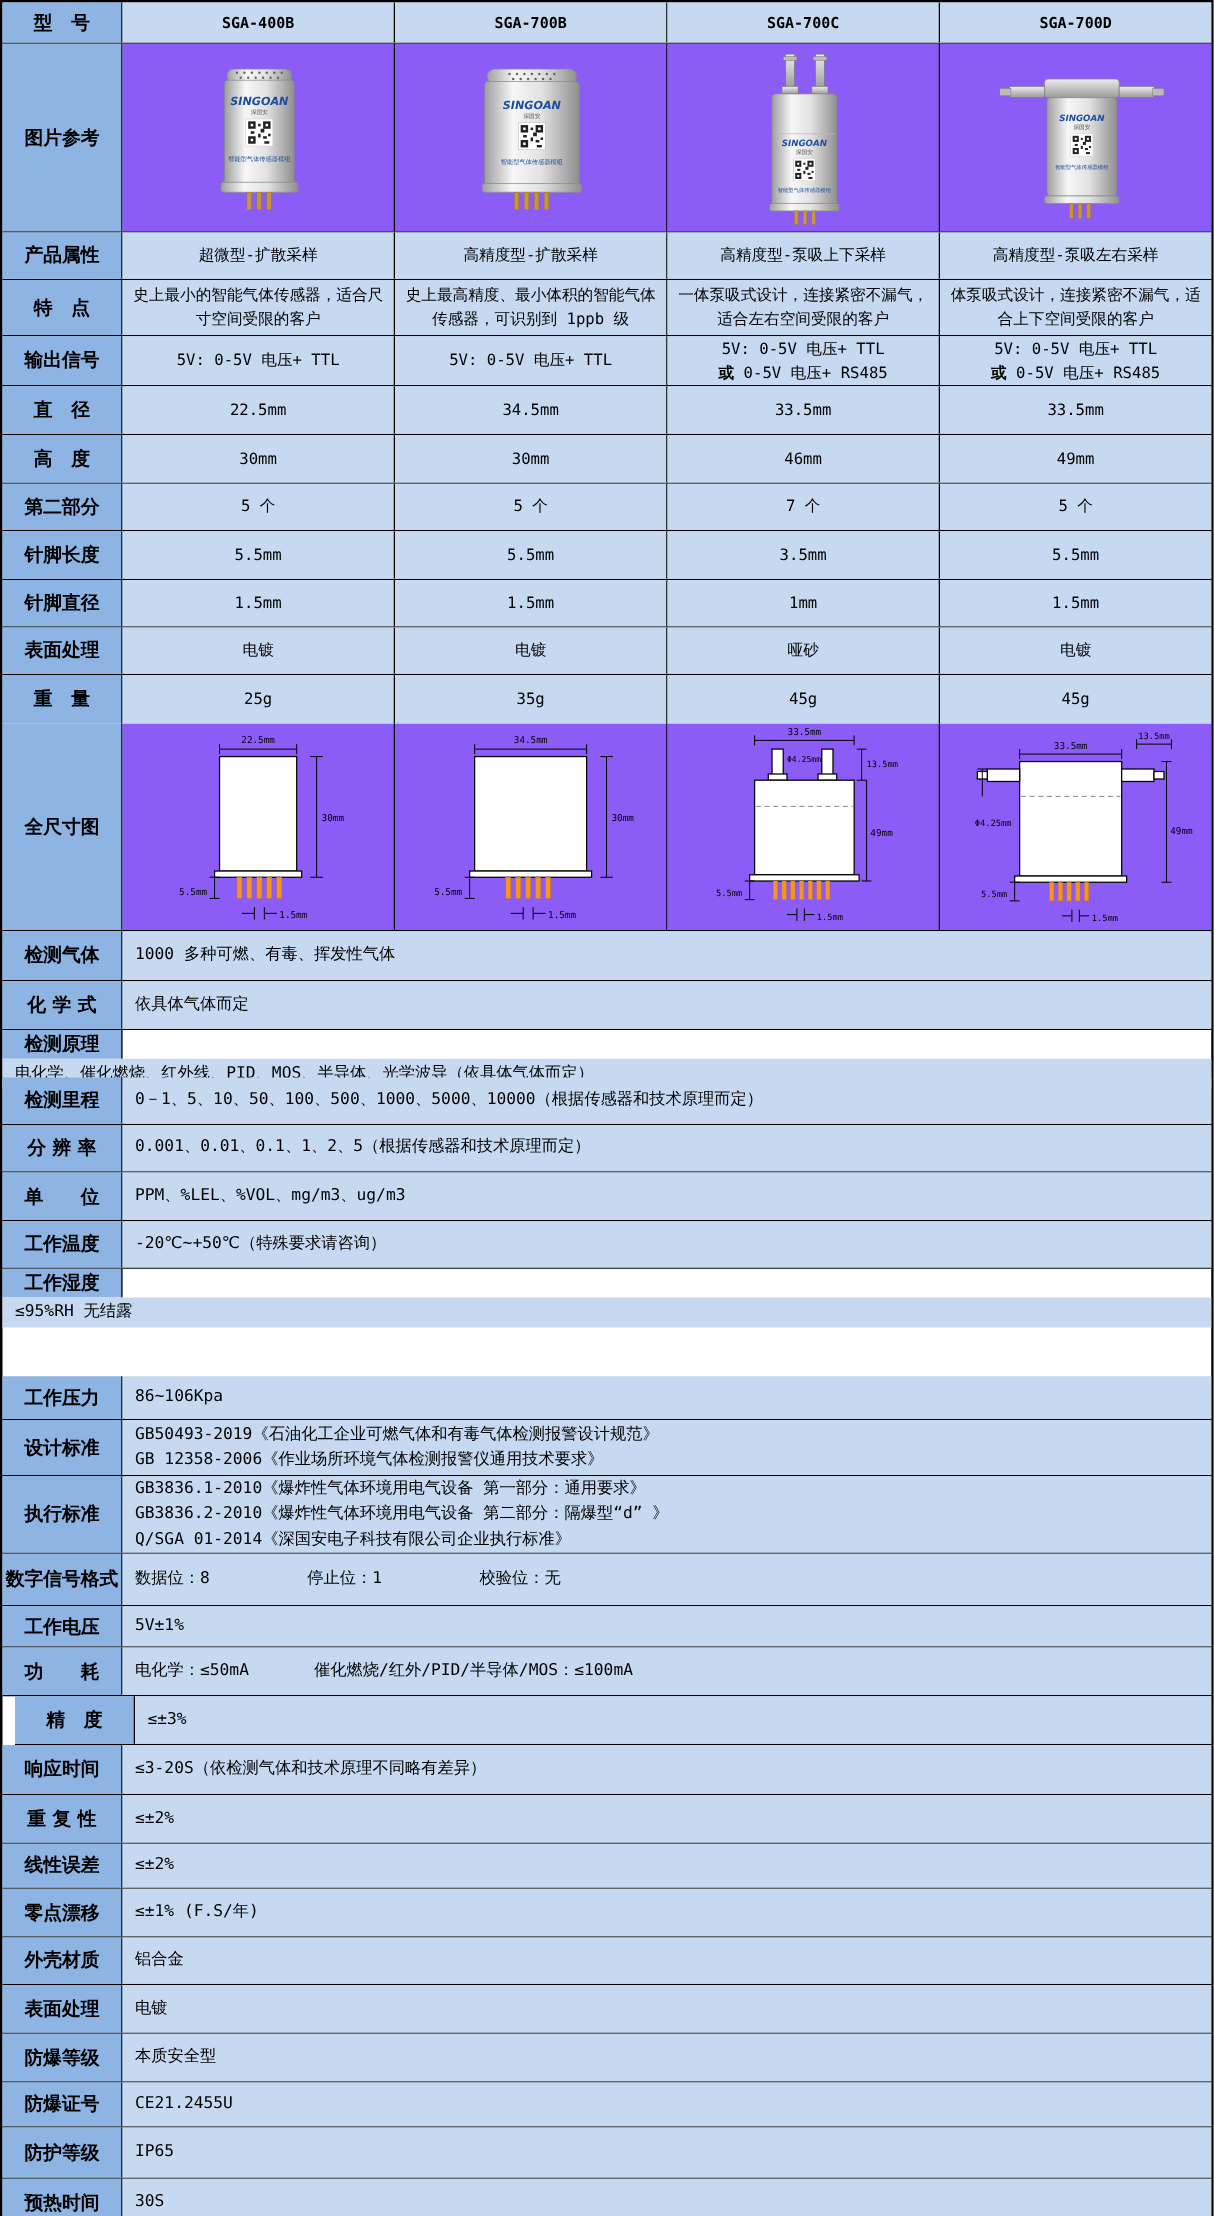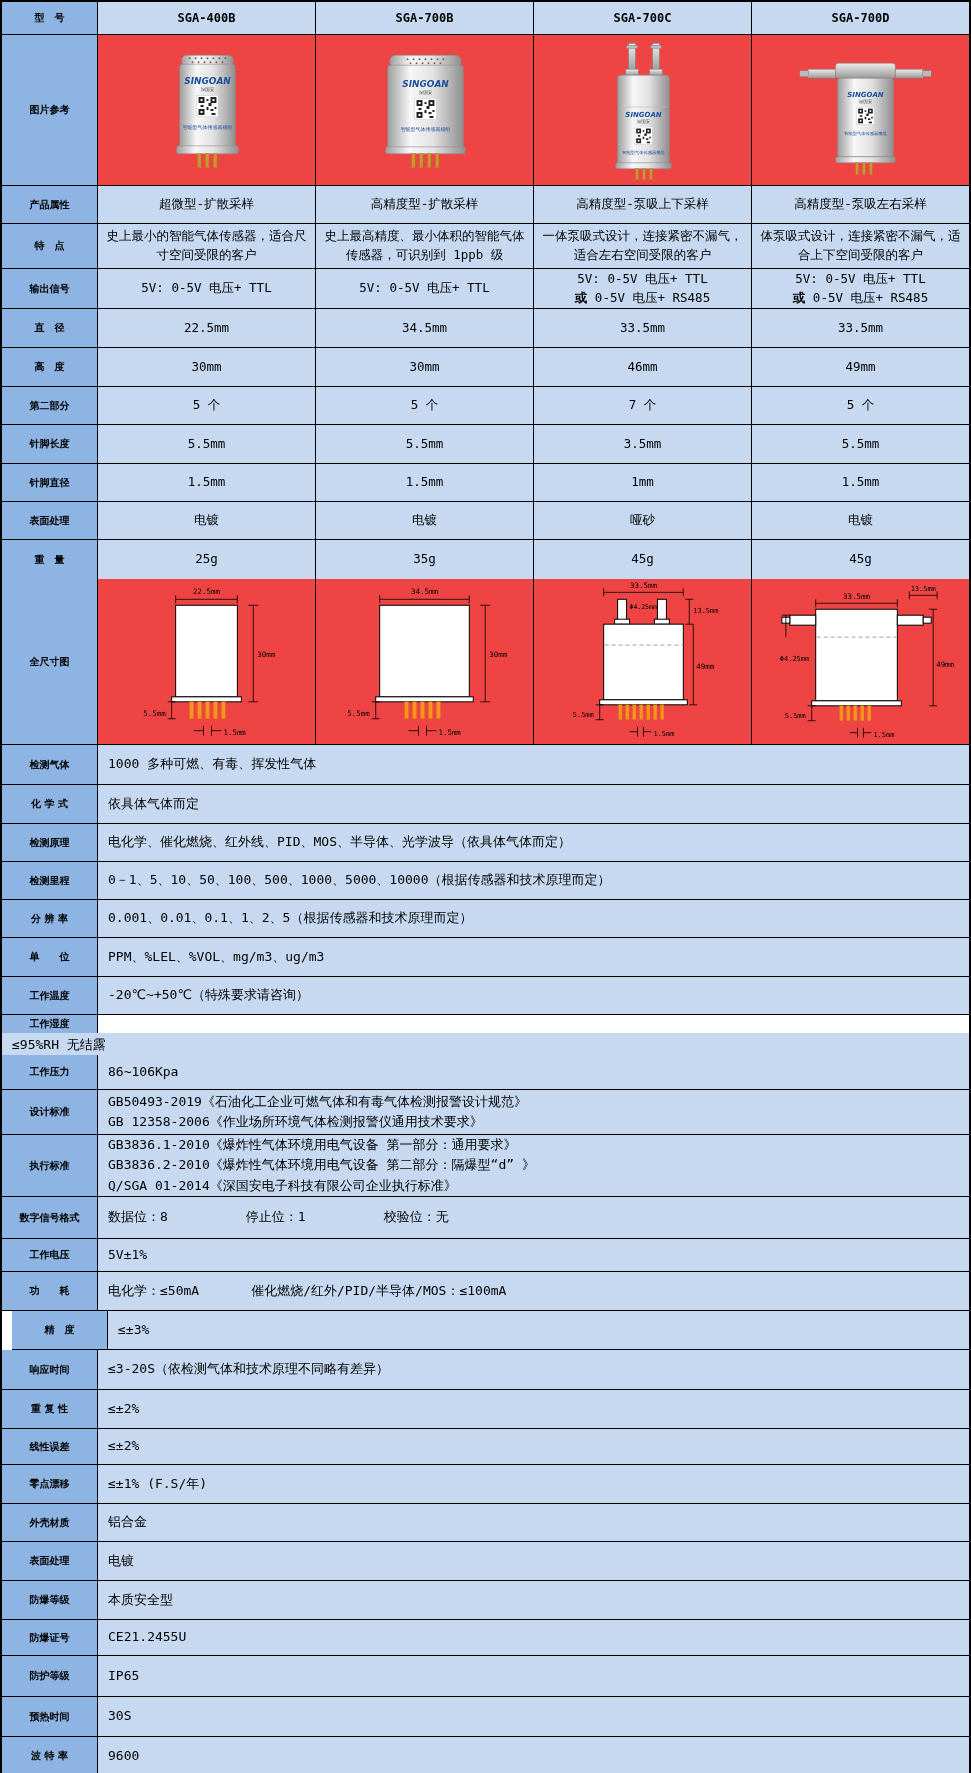--- a/index.html
+++ b/index.html
@@ -1,26 +1,26 @@
 <!DOCTYPE html>
 <html><head>
 <meta charset="utf-8">
 <title>Spec Table</title>
 <style>
   html,body{margin:0;padding:0;background:#fff;font-family:"DejaVu Sans",sans-serif;color:#000;}
   .tbl{width:971px;box-sizing:border-box;border:2px solid #000;background:#fff;}
   .trow{display:flex;border-bottom:1px solid #000;box-sizing:border-box;}
   .trow:last-child{border-bottom:none;}
   .th{width:96px;flex:none;background:#8db4e2;border-right:1px solid #000;display:flex;align-items:center;justify-content:center;
-      font-weight:bold;font-size:10px;text-align:center;box-sizing:border-box;padding:2px;}
+      font-weight:bold;font-size:15px;text-align:center;box-sizing:border-box;padding:2px;}
   .td{flex:1 1 0;background:#c6d9f1;border-right:1px solid #000;display:flex;flex-direction:column;align-items:center;justify-content:center;
       font-size:12.5px;text-align:center;box-sizing:border-box;padding:2px 6px;line-height:1.5;
       font-family:"DejaVu Sans Mono","DejaVu Sans",sans-serif;}
   .trow .td:last-child{border-right:none;}
-  .td.img{background:#ef4444;padding:0;}
+  .td.img{background:#8b5cf6;padding:0;}
   .tdw{flex:1 1 0;background:#c6d9f1;display:flex;flex-direction:column;align-items:flex-start;justify-content:center;
       font-size:13px;box-sizing:border-box;padding:2px 10px;line-height:1.55;text-align:left;
       font-family:"DejaVu Sans Mono","DejaVu Sans",sans-serif;}
   .head .td{font-weight:bold;font-size:12px;}
   svg{display:block;}
   .brand{fill:#1b4e9b;font-size:9px;font-weight:bold;font-style:italic;text-anchor:middle;font-family:"DejaVu Sans",sans-serif;}
   .brandcn{fill:#444;font-size:4.5px;text-anchor:middle;font-family:"DejaVu Sans",sans-serif;}
   .cap{fill:#1b4e9b;font-size:5px;text-anchor:middle;font-family:"DejaVu Sans",sans-serif;}
   .dim{fill:#000;font-size:7.5px;text-anchor:middle;font-family:"DejaVu Sans Mono","DejaVu Sans",sans-serif;}
   .dim.s{text-anchor:start;} .dim.e{text-anchor:end;}
@@ -400,21 +400,21 @@
 
   <div id="spec-rows">
       <div class="trow" style="height: 40px;">
         <div class="th">检测气体</div>
         <div class="tdw">1000 多种可燃、有毒、挥发性气体</div>
       </div>
       <div class="trow" style="height: 39px;">
         <div class="th">化 学 式</div>
         <div class="tdw">依具体气体而定</div>
       </div>
-      <div class="trow" style="height: 38px;">
+      <div class="trow" style="height: 38px; flex-direction: column;">
         <div class="th">检测原理</div>
         <div class="tdw">电化学、催化燃烧、红外线、PID、MOS、半导体、光学波导（依具体气体而定）</div>
       </div>
       <div class="trow" style="height: 38px;">
         <div class="th">检测里程</div>
         <div class="tdw">0－1、5、10、50、100、500、1000、5000、10000（根据传感器和技术原理而定）</div>
       </div>
       <div class="trow" style="height: 38px;">
         <div class="th">分 辨 率</div>
         <div class="tdw">0.001、0.01、0.1、1、2、5（根据传感器和技术原理而定）</div>
@@ -424,21 +424,21 @@
         <div class="tdw">PPM、%LEL、%VOL、mg/m3、ug/m3</div>
       </div>
       <div class="trow" style="height: 38px;">
         <div class="th">工作温度</div>
         <div class="tdw">-20℃~+50℃（特殊要求请咨询）</div>
       </div>
       <div class="trow" style="height: 40px; flex-direction: column;">
         <div class="th">工作湿度</div>
         <div class="tdw">≤95%RH 无结露</div>
       </div>
-      <div class="trow" style="height: 35px;">
+      <div class="trow" style="height: 35px; margin-top: 46px;">
         <div class="th">工作压力</div>
         <div class="tdw">86~106Kpa</div>
       </div>
       <div class="trow" style="height: 45px;">
         <div class="th">设计标准</div>
         <div class="tdw">
           <div>GB50493-2019《石油化工企业可燃气体和有毒气体检测报警设计规范》</div>
           <div>GB 12358-2006《作业场所环境气体检测报警仪通用技术要求》</div>
         </div>
       </div>

